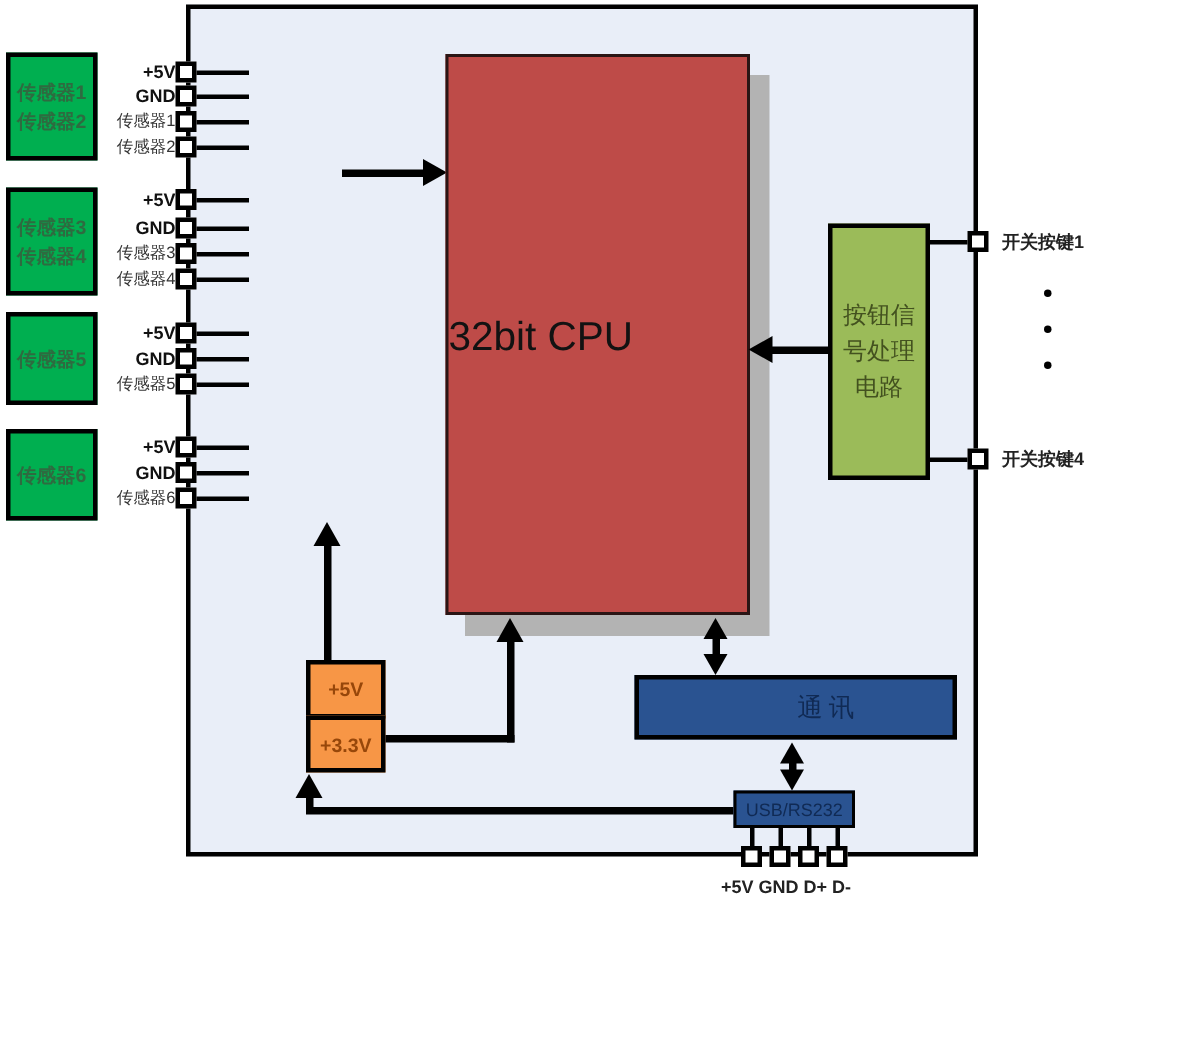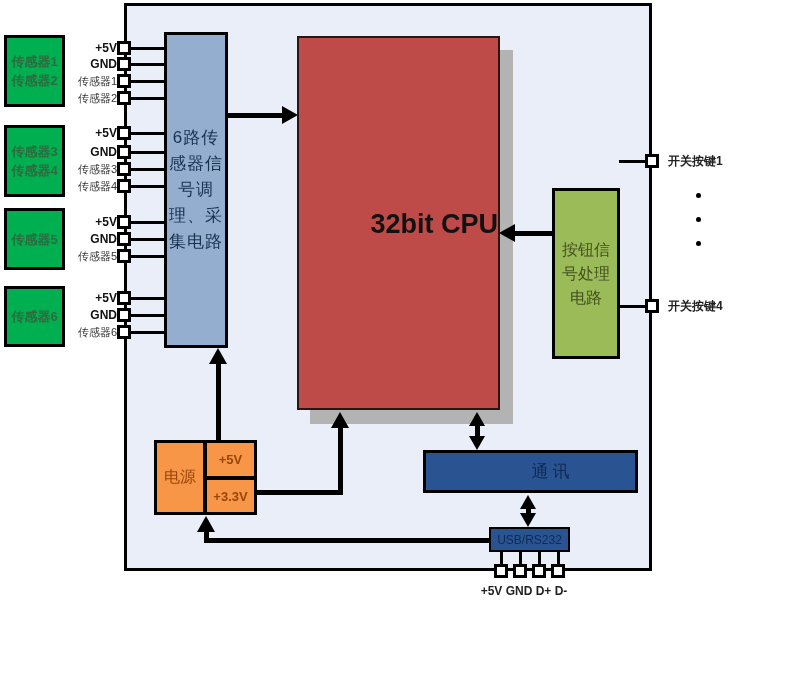--- a/index.html
+++ b/index.html
@@ -7,22 +7,22 @@
           font-family:"Liberation Sans", sans-serif;overflow:hidden;}
   .abs{position:absolute;box-sizing:border-box;}
   .box{position:absolute;box-sizing:border-box;border:3px solid #000;
        display:flex;align-items:center;justify-content:center;text-align:center;}
   .ml{white-space:pre-line;}
   .container{background:#E9EEF8;border:3px solid #000;}
   .green{background:#00AF50;color:#2E6B40;font-size:13px;font-weight:bold;line-height:19px;}
   .bluebox{background:#94AED0;color:#17324F;font-size:17px;line-height:26px;letter-spacing:1px;}
   .cpu{background:#BE4B48;border:2px solid #2A1515;box-shadow:13px 14px 0 #b3b3b3;
        color:#121212;font-size:27px;align-items:flex-end;padding-bottom:0;}
-  .cpu .cpu-label{width:100%;text-align:right;position:relative;top:-168px;font-weight:bold;}
-  .olive{background:#9BBB59;color:#43511F;font-size:16px;line-height:24px;margin-top:39px;}
+  .cpu .cpu-label{width:100%;text-align:left;position:relative;top:-168px;}
+  .olive{background:#9BBB59;color:#43511F;font-size:16px;line-height:24px;}
   .rightgreen{background:#00AF50;color:#355C41;font-size:14px;font-weight:bold;line-height:22px;}
   .orange{background:#F79646;color:#97470A;}
   .navy{background:#2A5391;color:#102A54;}
   .pin{position:absolute;width:14px;height:14px;background:#fff;border:3px solid #000;box-sizing:border-box;}
   .cline{position:absolute;background:#000;}
   .plabel{position:absolute;left:40px;width:77px;text-align:right;height:14px;line-height:14px;
           font-size:11px;color:#333;}
   .plabel.b{font-weight:bold;font-size:12px;color:#111;}
   .rlabel{position:absolute;font-size:12px;font-weight:bold;color:#222;height:14px;line-height:14px;}
   .dot{position:absolute;width:5px;height:5px;background:#000;border-radius:50%;}
@@ -87,25 +87,20 @@
   <div class="pin" style="left:117px;top:145px;"></div>
   <div class="pin" style="left:117px;top:162px;"></div>
   <div class="pin" style="left:117px;top:179px;"></div>
   <div class="pin" style="left:117px;top:215px;"></div>
   <div class="pin" style="left:117px;top:232px;"></div>
   <div class="pin" style="left:117px;top:249px;"></div>
   <div class="pin" style="left:117px;top:291px;"></div>
   <div class="pin" style="left:117px;top:308px;"></div>
   <div class="pin" style="left:117px;top:325px;"></div>
 
-  <div class="box bluebox ml" style="left:164px;top:32px;width:64px;height:316px;">6路传
-感器信
-号调
-理、采
-集电路</div>
 
   <div class="cline" style="left:228px;top:113px;width:56px;height:5px;"></div>
   <div class="ah ah-right" style="left:282px;top:106px;"></div>
 
   <div class="box cpu" style="left:297px;top:36px;width:203px;height:374px;">
     <div class="cpu-label">32bit CPU</div>
   </div>
 
   <div class="box olive ml" style="left:552px;top:149px;width:68px;height:171px;">按钮信
 号处理
@@ -120,21 +115,20 @@
   <div class="pin" style="left:645px;top:154px;"></div>
   <div class="pin" style="left:645px;top:299px;"></div>
   <div class="rlabel" style="left:668px;top:154px;">开关按键1</div>
   <div class="rlabel" style="left:668px;top:299px;">开关按键4</div>
 
   <div class="dot" style="left:696px;top:193px;"></div>
   <div class="dot" style="left:696px;top:217px;"></div>
   <div class="dot" style="left:696px;top:241px;"></div>
 
 
-  <div class="box orange" style="left:154px;top:440px;width:52px;height:75px;font-size:16px;">电源</div>
   <div class="box orange" style="left:204px;top:440px;width:53px;height:39px;font-size:13px;font-weight:bold;">+5V</div>
   <div class="box orange" style="left:204px;top:477px;width:53px;height:38px;font-size:13px;font-weight:bold;">+3.3V</div>
 
   <div class="cline" style="left:216px;top:362px;width:5px;height:78px;"></div>
   <div class="ah ah-up" style="left:209px;top:348px;"></div>
 
   <div class="cline" style="left:257px;top:490px;width:86px;height:5px;"></div>
   <div class="cline" style="left:338px;top:426px;width:5px;height:69px;"></div>
   <div class="ah ah-up" style="left:331px;top:412px;"></div>
 

